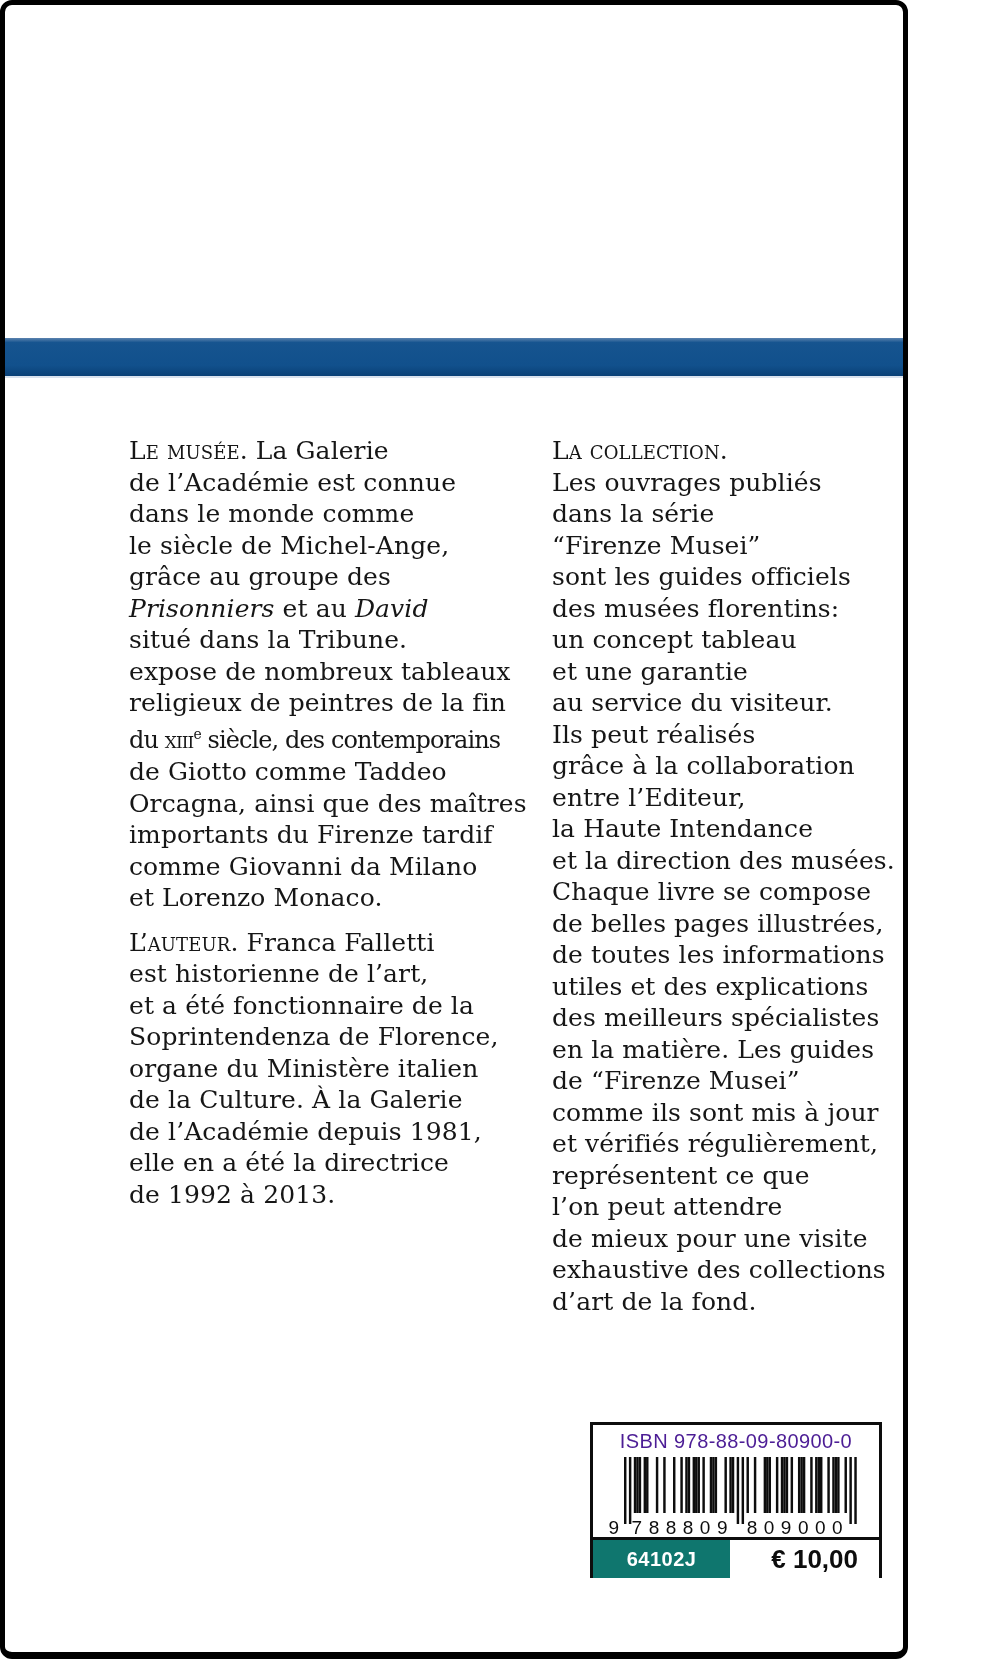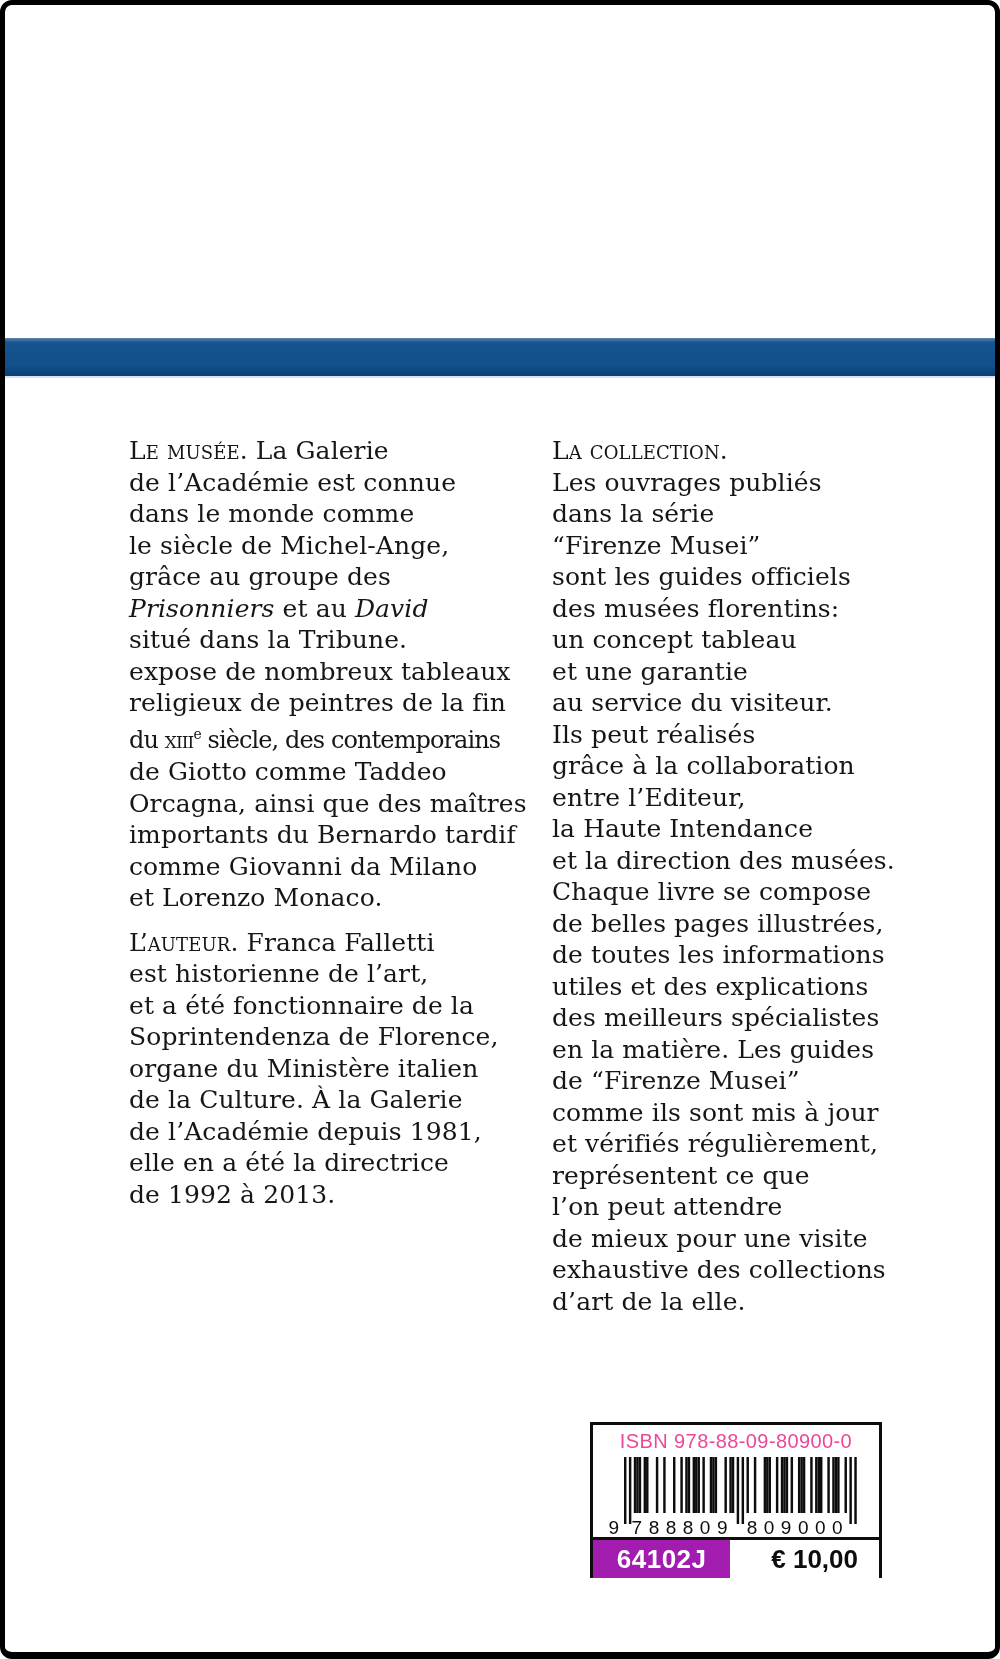--- a/index.html
+++ b/index.html
@@ -1,18 +1,18 @@
 <!DOCTYPE html>
 <html><head>
 <meta charset="utf-8">
 <style>
   html,body { margin:0; padding:0; background:#ffffff; }
   .page {
     position:relative;
-    width:1000px; height:1659px;
+    width:908px; height:1659px;
     box-sizing:border-box;
     background:#ffffff;
     border:5px solid #000;
     border-bottom-width:7px;
     border-radius:12px;
     overflow:hidden;
     font-family:"DejaVu Serif", serif;
     color:#161616;
   }
   .blue-stripe {
@@ -41,33 +41,33 @@
     width:292px; height:156px;
     box-sizing:border-box;
     border:3px solid #0d0d0d;
     background:#fff;
     font-family:"Liberation Sans", sans-serif;
     display:flex; flex-direction:column;
   }
   .isbn-label {
     text-align:center;
     font-size:20px; letter-spacing:0.4px;
-    color:#ec4899;
+    color:#4c1d95;
     padding-top:5px; height:27px;
     flex:0 0 auto;
   }
   .barcode { flex:1 1 auto; display:flex; justify-content:center; align-items:flex-start; }
   .price-row {
     flex:0 0 38px; display:flex;
     border-top:3px solid #0d0d0d;
   }
   .code-cell {
     flex:0 0 48%;
-    background:#a21caf; color:#fff;
-    font-weight:bold; font-size:26px;
+    background:#0f766e; color:#fff;
+    font-weight:bold; font-size:20px;
     display:flex; align-items:center; justify-content:center;
     letter-spacing:0.5px;
   }
   .price-cell {
     flex:1 1 auto;
     background:#fff; color:#0d0d0d;
     font-weight:bold; font-size:26px;
     display:flex; align-items:center; justify-content:center;padding-left:20px;
   }
 </style>
@@ -84,21 +84,21 @@
         <div class="line"><span>dans le monde comme</span></div>
         <div class="line"><span>le siècle de Michel-Ange,</span></div>
         <div class="line"><span>grâce au groupe des</span></div>
         <div class="line"><span class="i">Prisonniers</span><span> et au </span><span class="i">David</span></div>
         <div class="line"><span>situé dans la Tribune.</span></div>
         <div class="line"><span>expose de nombreux tableaux</span></div>
         <div class="line"><span>religieux de peintres de la fin</span></div>
         <div class="line line-tight"><span>du </span><span class="sc">xiii</span><span class="sup">e</span><span> siècle, des contemporains</span></div>
         <div class="line"><span>de Giotto comme Taddeo</span></div>
         <div class="line"><span>Orcagna, ainsi que des maîtres</span></div>
-        <div class="line"><span>importants du Bernardo tardif</span></div>
+        <div class="line"><span>importants du Firenze tardif</span></div>
         <div class="line"><span>comme Giovanni da Milano</span></div>
         <div class="line"><span>et Lorenzo Monaco.</span></div>
       </div>
       <div class="para">
         <div class="line"><span class="sc">L’auteur.</span><span> Franca Falletti</span></div>
         <div class="line"><span>est historienne de l’art,</span></div>
         <div class="line"><span>et a été fonctionnaire de la</span></div>
         <div class="line"><span>Soprintendenza de Florence,</span></div>
         <div class="line"><span>organe du Ministère italien</span></div>
         <div class="line"><span>de la Culture. À la Galerie</span></div>
@@ -129,21 +129,21 @@
         <div class="line"><span>utiles et des explications</span></div>
         <div class="line"><span>des meilleurs spécialistes</span></div>
         <div class="line"><span>en la matière. Les guides</span></div>
         <div class="line"><span>de “Firenze Musei”</span></div>
         <div class="line"><span>comme ils sont mis à jour</span></div>
         <div class="line"><span>et vérifiés régulièrement,</span></div>
         <div class="line"><span>représentent ce que</span></div>
         <div class="line"><span>l’on peut attendre</span></div>
         <div class="line"><span>de mieux pour une visite</span></div>
         <div class="line"><span>exhaustive des collections</span></div>
-        <div class="line"><span>d’art de la elle.</span></div>
+        <div class="line"><span>d’art de la fond.</span></div>
       </div>
     </div>
 
   <div class="isbn-box">
     <div class="isbn-label">ISBN 978-88-09-80900-0</div>
     <div class="barcode" id="barcode">
         <svg width="256.75" height="80" viewBox="0 0 256.75 80" xmlns="http://www.w3.org/2000/svg">
           <rect x="16.00" y="0" width="2.45" height="67" fill="#0d0d0d"></rect>
           <rect x="20.90" y="0" width="2.45" height="67" fill="#0d0d0d"></rect>
           <rect x="25.80" y="0" width="2.45" height="56" fill="#0d0d0d"></rect>

